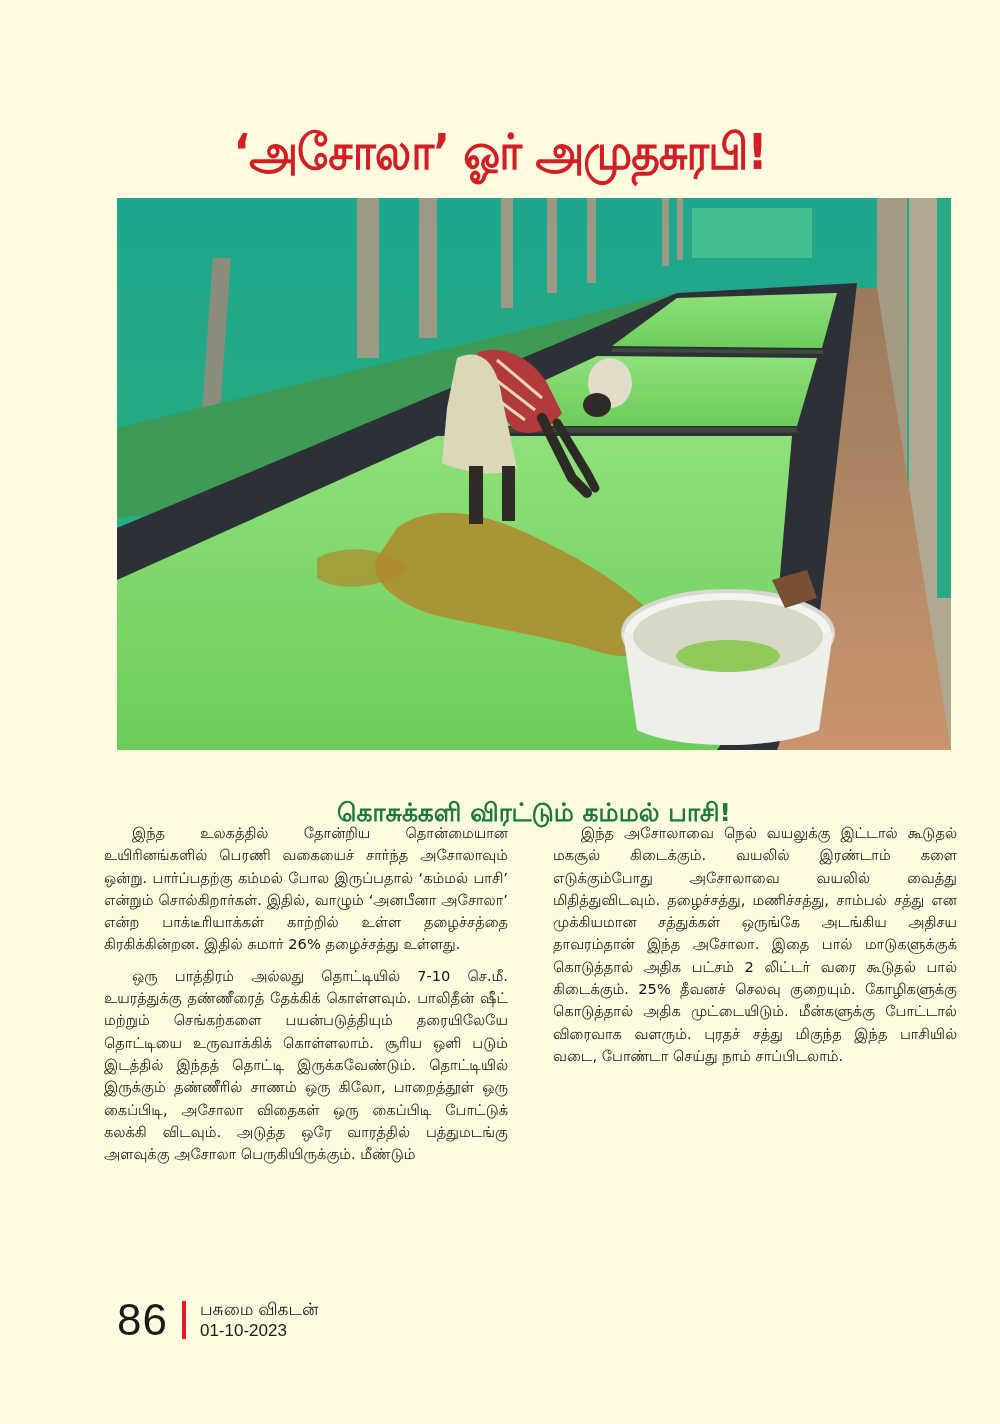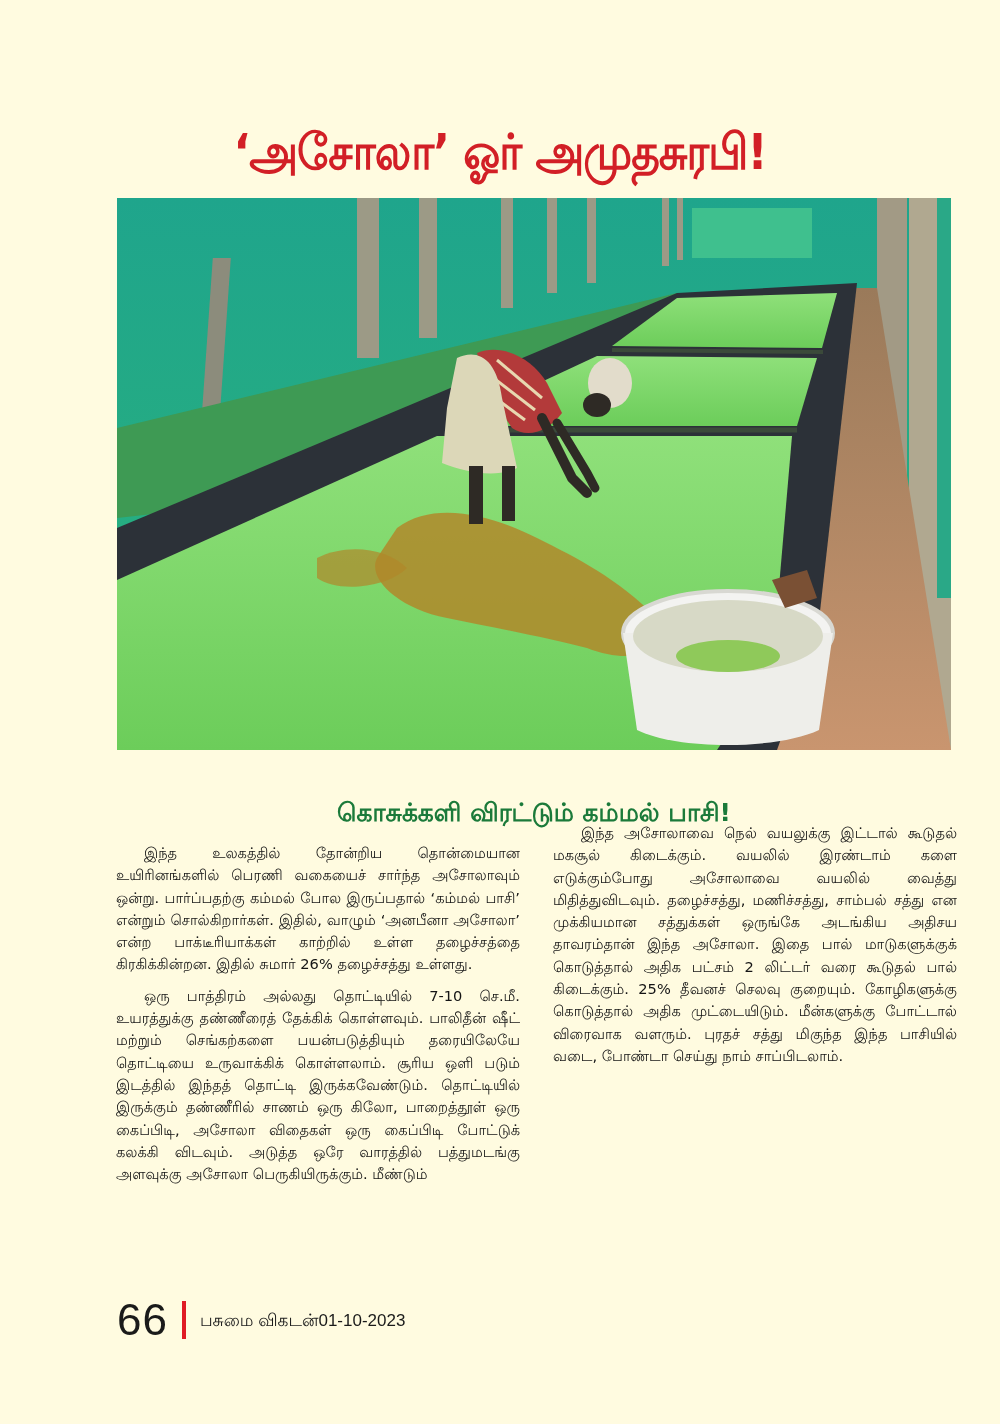--- a/index.html
+++ b/index.html
@@ -54,21 +54,21 @@
     .column {
       position: absolute;
       top: 822px;
       width: 404px;
       font-family: "DejaVu Sans", sans-serif;
       font-size: 14.6px;
       line-height: 22.3px;
       color: #141414;
       text-align: justify;
     }
-    .col-left { left: 116px; margin-top: 20px; }
+    .col-left { left: 104px; }
     .col-right { left: 553px; }
     .column p {
       margin: 0 0 9px 0;
       text-indent: 28px;
     }
     .column p.noindent { text-indent: 0; }
     .footer {
       position: absolute;
       left: 117px;
       top: 1292px;
@@ -84,21 +84,21 @@
       letter-spacing: 1px;
     }
     .footer-bar {
       width: 4px;
       height: 38px;
       background: #e01b24;
       margin: 0 14px 0 14px;
     }
     .footer-text {
       display: flex;
-      flex-direction: row;
+      flex-direction: column;
       font-family: "Liberation Sans", sans-serif;
       font-size: 17px;
       line-height: 21px;
       color: #1a1a1a;
     }
   </style>
 </head>
 <body>
 
 <h1 class="headline">‘அசோலா’ ஓர் அமுதசுரபி!</h1>
@@ -185,19 +185,19 @@
 <div class="column col-left">
   <p>இந்த உலகத்தில் தோன்றிய தொன்மையான உயிரினங்களில் பெரணி வகையைச் சார்ந்த அசோலாவும் ஒன்று. பார்ப்பதற்கு கம்மல் போல இருப்பதால் ‘கம்மல் பாசி’ என்றும் சொல்கிறார்கள். இதில், வாழும் ‘அனபீனா அசோலா’ என்ற பாக்டீரியாக்கள் காற்றில் உள்ள தழைச்சத்தை கிரகிக்கின்றன. இதில் சுமார் 26% தழைச்சத்து உள்ளது.</p>
   <p>ஒரு பாத்திரம் அல்லது தொட்டியில் 7-10 செ.மீ. உயரத்துக்கு தண்ணீரைத் தேக்கிக் கொள்ளவும். பாலிதீன் ஷீட் மற்றும் செங்கற்களை பயன்படுத்தியும் தரையிலேயே தொட்டியை உருவாக்கிக் கொள்ளலாம். சூரிய ஒளி படும் இடத்தில் இந்தத் தொட்டி இருக்கவேண்டும். தொட்டியில் இருக்கும் தண்ணீரில் சாணம் ஒரு கிலோ, பாறைத்தூள் ஒரு கைப்பிடி, அசோலா விதைகள் ஒரு கைப்பிடி போட்டுக் கலக்கி விடவும். அடுத்த ஒரே வாரத்தில் பத்துமடங்கு அளவுக்கு அசோலா பெருகியிருக்கும். மீண்டும்</p>
 </div>
 
 <div class="column col-right">
   <p>இந்த அசோலாவை நெல் வயலுக்கு இட்டால் கூடுதல் மகசூல் கிடைக்கும். வயலில் இரண்டாம் களை எடுக்கும்போது அசோலாவை வயலில் வைத்து மிதித்துவிடவும். தழைச்சத்து, மணிச்சத்து, சாம்பல் சத்து என முக்கியமான சத்துக்கள் ஒருங்கே அடங்கிய அதிசய தாவரம்தான் இந்த அசோலா. இதை பால் மாடுகளுக்குக் கொடுத்தால் அதிக பட்சம் 2 லிட்டர் வரை கூடுதல் பால் கிடைக்கும். 25% தீவனச் செலவு குறையும். கோழிகளுக்கு கொடுத்தால் அதிக முட்டையிடும். மீன்களுக்கு போட்டால் விரைவாக வளரும். புரதச் சத்து மிகுந்த இந்த பாசியில் வடை, போண்டா செய்து நாம் சாப்பிடலாம்.</p>
 </div>
 
 <div class="footer">
-  <span class="page-number">66</span>
+  <span class="page-number">86</span>
   <span class="footer-bar"></span>
   <div class="footer-text">
     <span>பசுமை விகடன்</span>
     <span>01-10-2023</span>
   </div>
 </div>
 
 </body></html>

